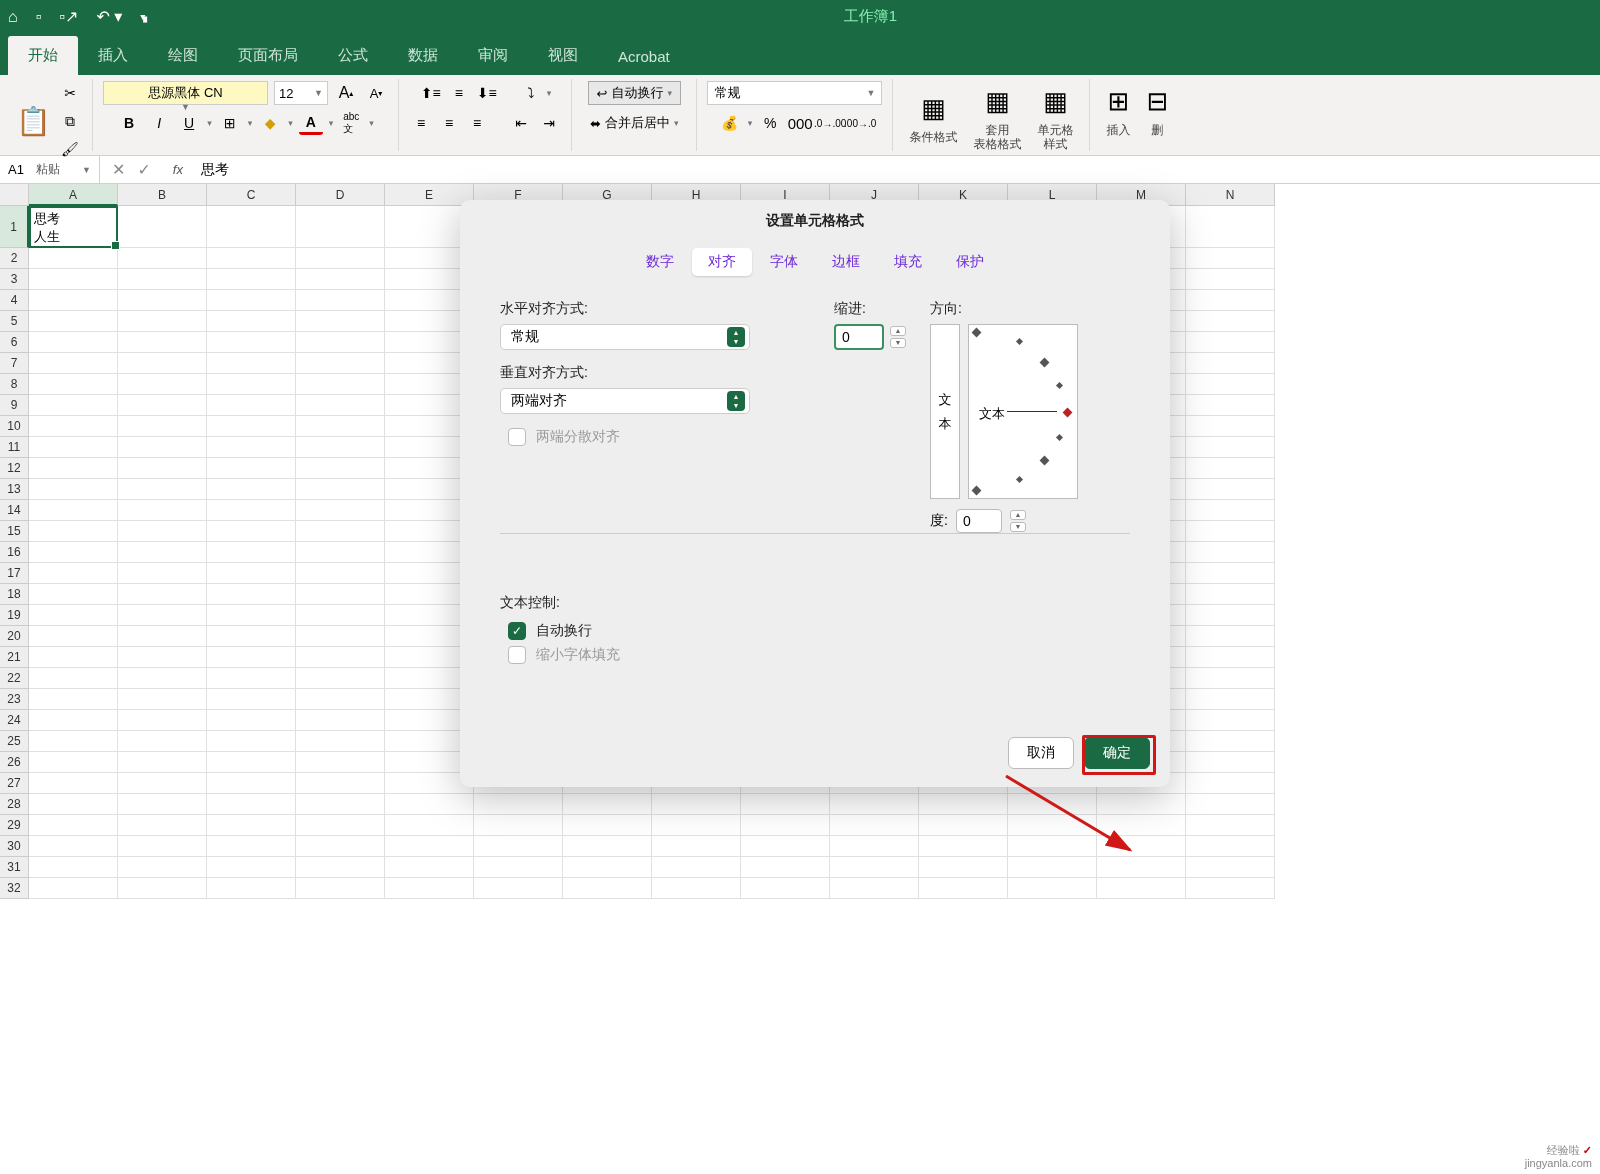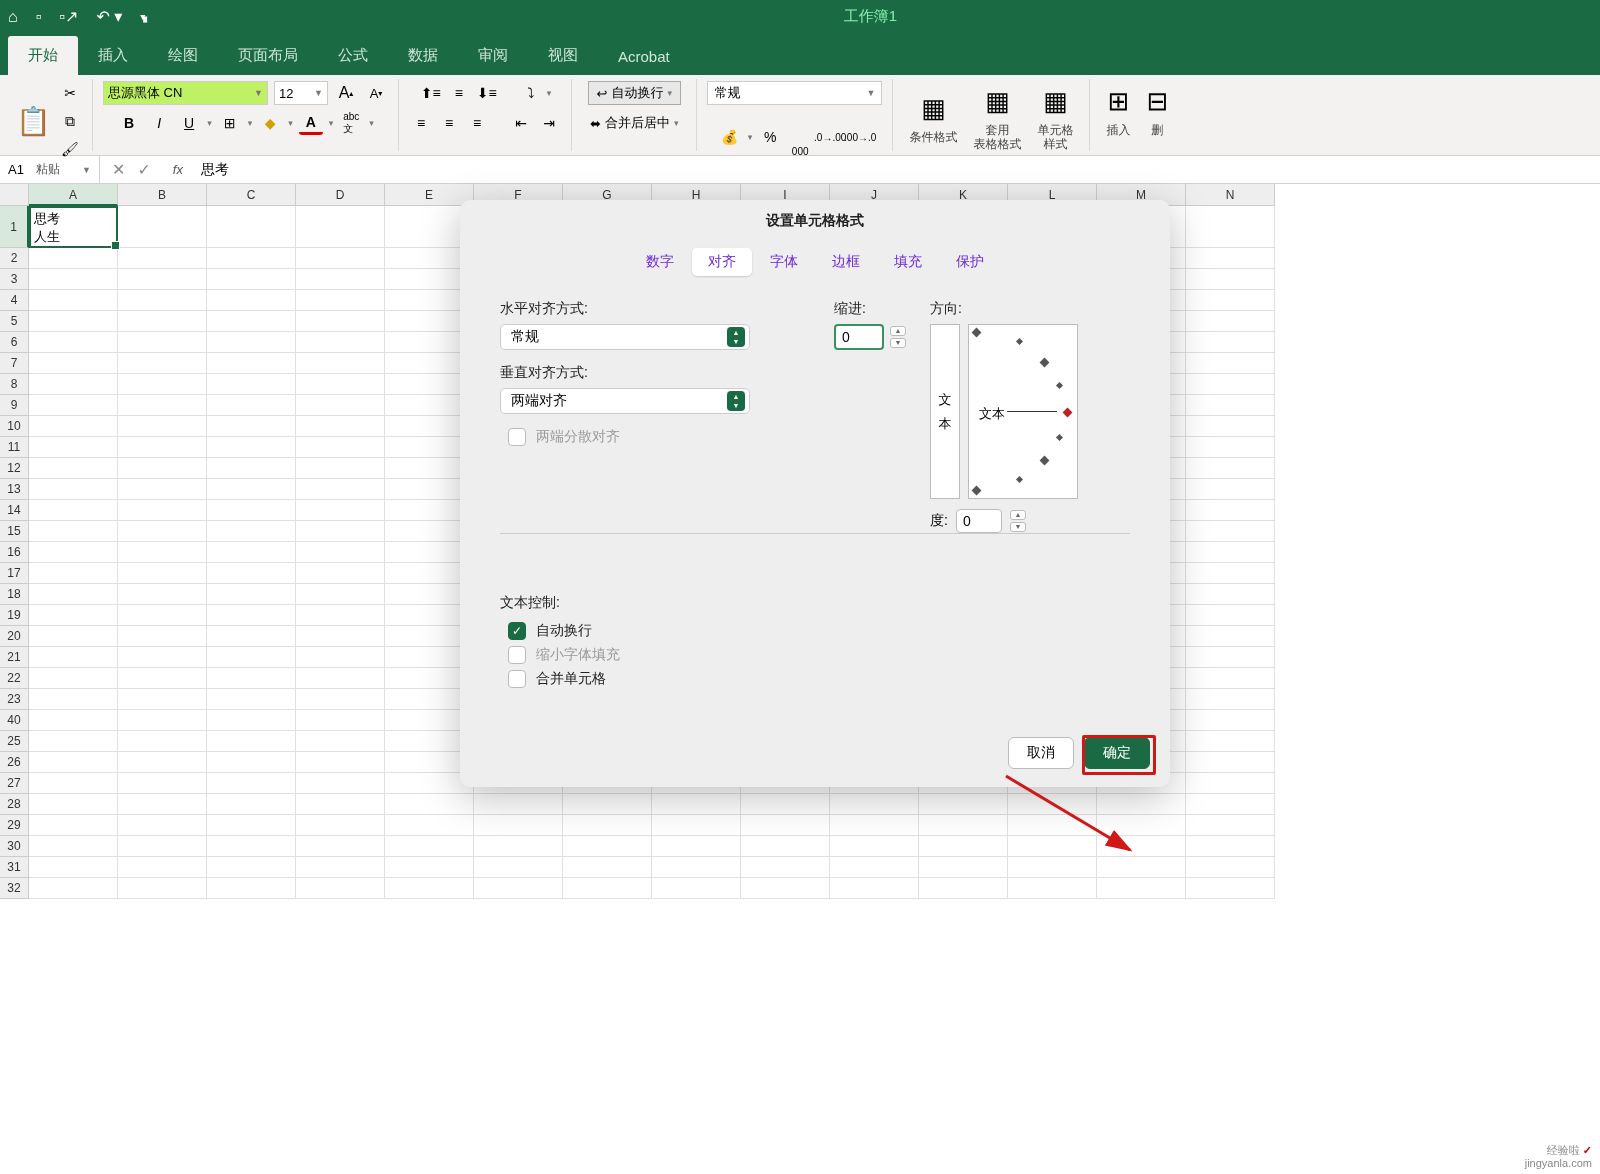--- a/index.html
+++ b/index.html
@@ -17,21 +17,21 @@
     .ribbon-tab.active { background: #f3f2f1; color: #1a6b43; border-radius: 3px 3px 0 0; }
     
     
     .ribbon { background: #f3f2f1; height: 81px; border-bottom: 1px solid #d0d0d0; display: flex; padding: 4px 8px; gap: 4px; }
     .ribbon-group { display: flex; flex-direction: column; align-items: center; border-right: 1px solid #d8d8d8; padding: 2px 10px 2px 6px; }
     .ribbon-group:last-child { border-right: none; }
     .rg-row { display: flex; align-items: center; gap: 4px; }
     .ribbon-label { font-size: 12px; color: #555; margin-top: auto; }
     .rbtn { width: 24px; height: 24px; display: flex; align-items: center; justify-content: center; cursor: pointer; font-size: 14px; border-radius: 3px; }
     .big-icon { font-size: 28px; width: 40px; height: 40px; display: flex; align-items: center; justify-content: center; }
-    .font-select { width: 165px; height: 24px; border: 1px solid #ccc; padding: 2px 4px; font-size: 13px; background: #bef264; display: flex; align-items: center; justify-content: space-between; }
+    .font-select { width: 165px; height: 24px; border: 1px solid #ccc; padding: 2px 4px; font-size: 13px; background: #fef9c3; display: flex; align-items: center; justify-content: space-between; flex-direction: column; }
     .size-select { width: 54px; height: 24px; border: 1px solid #ccc; padding: 2px 4px; font-size: 13px; background: #fff; display: flex; align-items: center; justify-content: space-between; }
     .num-format { width: 175px; height: 24px; border: 1px solid #ccc; padding: 2px 6px; font-size: 13px; background: #fff; display: flex; align-items: center; justify-content: space-between; }
     .dd { font-size: 9px; color: #777; }
     .wrap-btn { height: 24px; padding: 0 8px; display: flex; align-items: center; gap: 4px; border: 1px solid #aaa; background: #e8e8e8; font-size: 13px; cursor: pointer; }
     .merge-btn { height: 24px; padding: 0 8px; display: flex; align-items: center; gap: 4px; font-size: 13px; cursor: pointer; }
     .style-item { display: flex; flex-direction: column; align-items: center; gap: 2px; cursor: pointer; padding: 0 6px; }
     .style-item .si-icon { font-size: 26px; height: 40px; display:flex; align-items:center; }
     .style-item .si-label { font-size: 12px; color: #444; text-align: center; line-height: 1.2; }
     
     
@@ -213,21 +213,21 @@
 
   <div class="ribbon-group">
     <div class="num-format">
         <span>常规</span>
         <span class="dd">▼</span>
       </div>
     <div class="rg-row" style="margin-top:6px;gap:6px;">
       <span class="rbtn">💰</span>
         <span class="dd">▾</span>
       <span class="rbtn">%</span>
-      <span class="rbtn" style="font-size:10px;margin-top:28px;">000</span>
+      <span class="rbtn" style="font-size:15px;">000</span>
       <span class="rbtn" style="font-size:10px;">.0→.00</span>
       <span class="rbtn" style="font-size:10px;">.00→.0</span>
     </div>
   </div>
 
   <div class="ribbon-group" style="border-right:1px solid #d8d8d8;">
     <div class="rg-row">
       <div class="style-item">
         <div class="si-icon">▦</div>
         <div class="si-label">条件格式</div>
@@ -307,21 +307,21 @@
       <div class="row-h">14</div>
       <div class="row-h">15</div>
       <div class="row-h">16</div>
       <div class="row-h">17</div>
       <div class="row-h">18</div>
       <div class="row-h">19</div>
       <div class="row-h">20</div>
       <div class="row-h">21</div>
       <div class="row-h">22</div>
       <div class="row-h">23</div>
-      <div class="row-h">40</div>
+      <div class="row-h">24</div>
       <div class="row-h">25</div>
       <div class="row-h">26</div>
       <div class="row-h">27</div>
       <div class="row-h">28</div>
       <div class="row-h">29</div>
       <div class="row-h">30</div>
       <div class="row-h">31</div>
       <div class="row-h">32</div>
     </div>
   <div class="cells" id="cells">
@@ -926,24 +926,20 @@
   <div class="text-ctrl-section">
     <div class="dlg-label">文本控制:</div>
     <div class="dlg-check-row enabled" style="margin-top:10px;">
       <div class="chk checked">✓</div>
       <span>自动换行</span>
     </div>
     <div class="dlg-check-row">
       <div class="chk"></div>
       <span>缩小字体填充</span>
     </div>
-    <div class="dlg-check-row enabled">
-      <div class="chk"></div>
-      <span>合并单元格</span>
-    </div>
   </div>
 
   <div class="dlg-buttons">
     <button class="dlg-btn">取消</button>
     <button class="dlg-btn primary">确定</button>
   </div>
   <div class="ok-highlight"></div>
 
   <div class="arrow">
     <svg viewBox="0 0 180 120">

